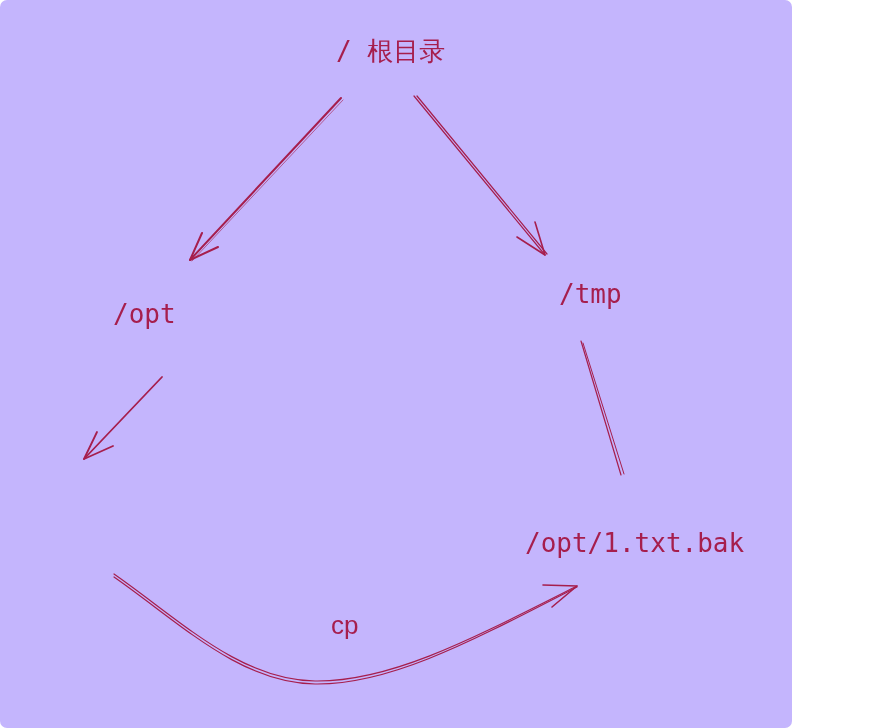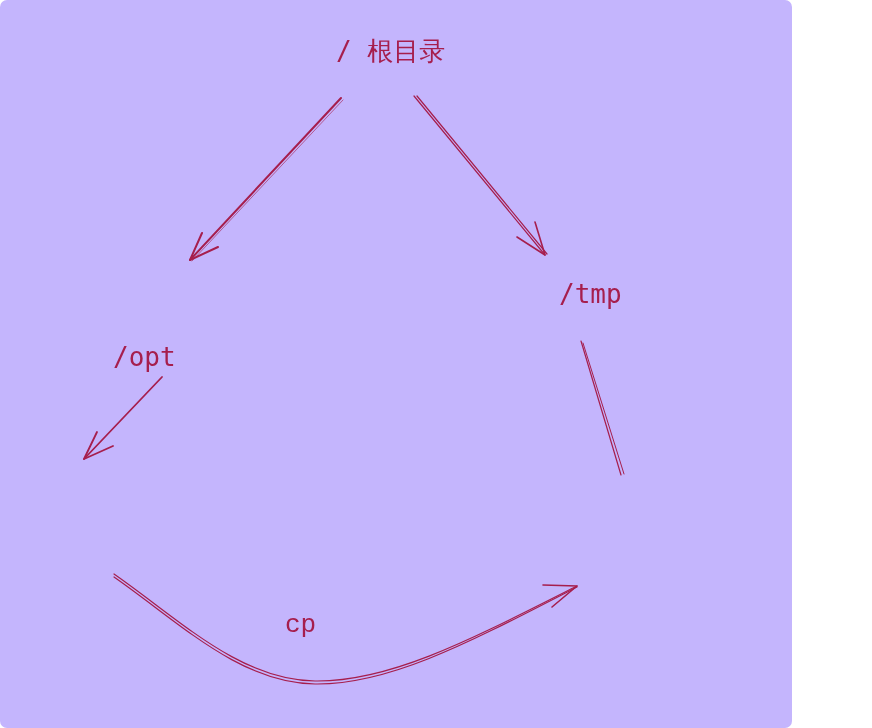--- a/index.html
+++ b/index.html
@@ -18,25 +18,26 @@
     .node {
       position: absolute;
       font-family: "DejaVu Sans Mono", "Liberation Mono", monospace;
       font-size: 26px;
       color: #a61e4d;
       white-space: nowrap;
       line-height: 1;
     }
     .label-edge {
       position: absolute;
-      font-family: Liberation Mono, monospace;
+      font-family: Liberation Sans, sans-serif;
       font-size: 26px;
       color: #a61e4d;
       white-space: nowrap;
       line-height: 1;
+      margin-left: 46px;
     }
     svg.edges {
       position: absolute;
       left: 0;
       top: 0;
       width: 872px;
       height: 728px;
     }
     svg.edges path {
       fill: none;
@@ -76,21 +77,22 @@
 
     <g>
       <path d="M114 574 C 180 620, 240 680, 315 681 C 390 682, 470 640, 577 586" stroke-width="1.2"></path>
       <path d="M114 577 C 180 623, 240 683, 315 684 C 390 685, 470 642, 577 587" stroke-width="1.2"></path>
       <path d="M543 585 L577 586 L552 607" stroke-width="1.6"></path>
     </g>
   </svg>
 
   <div class="node" style="left:336px; top:38px;">/ 根目录</div>
 
-  <div class="node" style="left:113px; top:301px;margin-top:43px;">/opt</div>
+  <div class="node" style="left:113px; top:301px;">/opt</div>
 
   <div class="node" style="left:559px; top:281px;">/tmp</div>
 
 
+  <div class="node" style="left:525px; top:530px;">/opt/1.txt.bak</div>
 
   <div class="label-edge" style="left:285px; top:612px;">cp</div>
 
 </div>
 
 </body></html>

